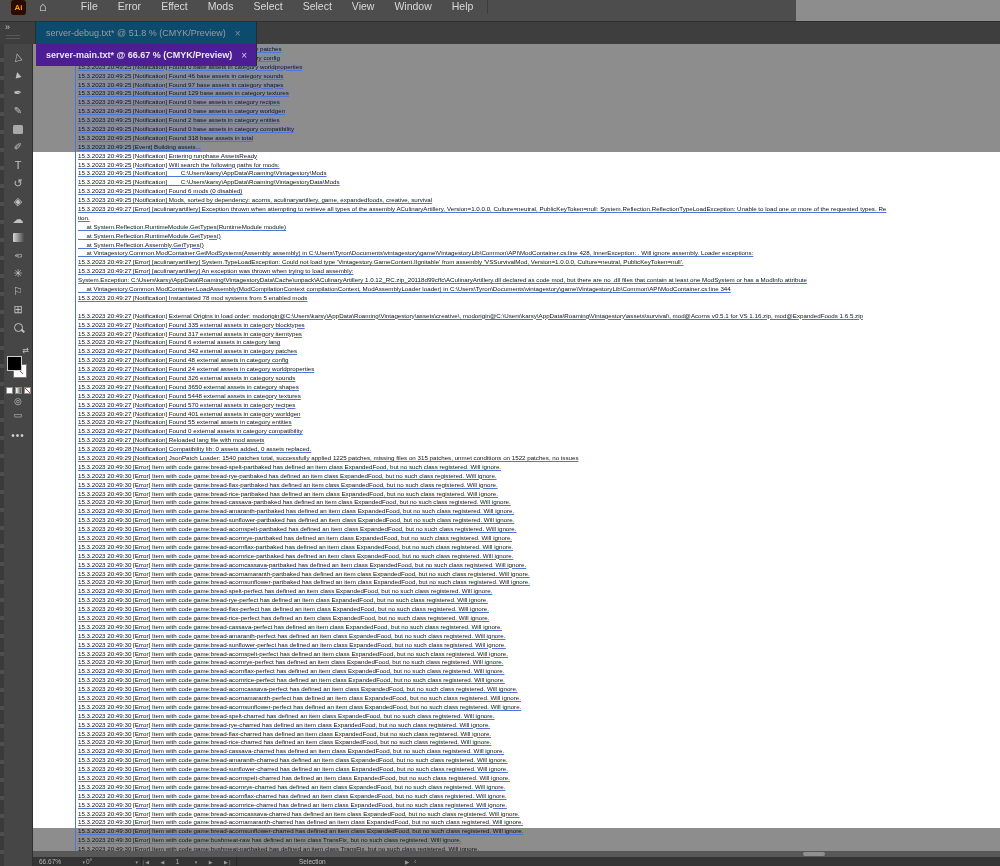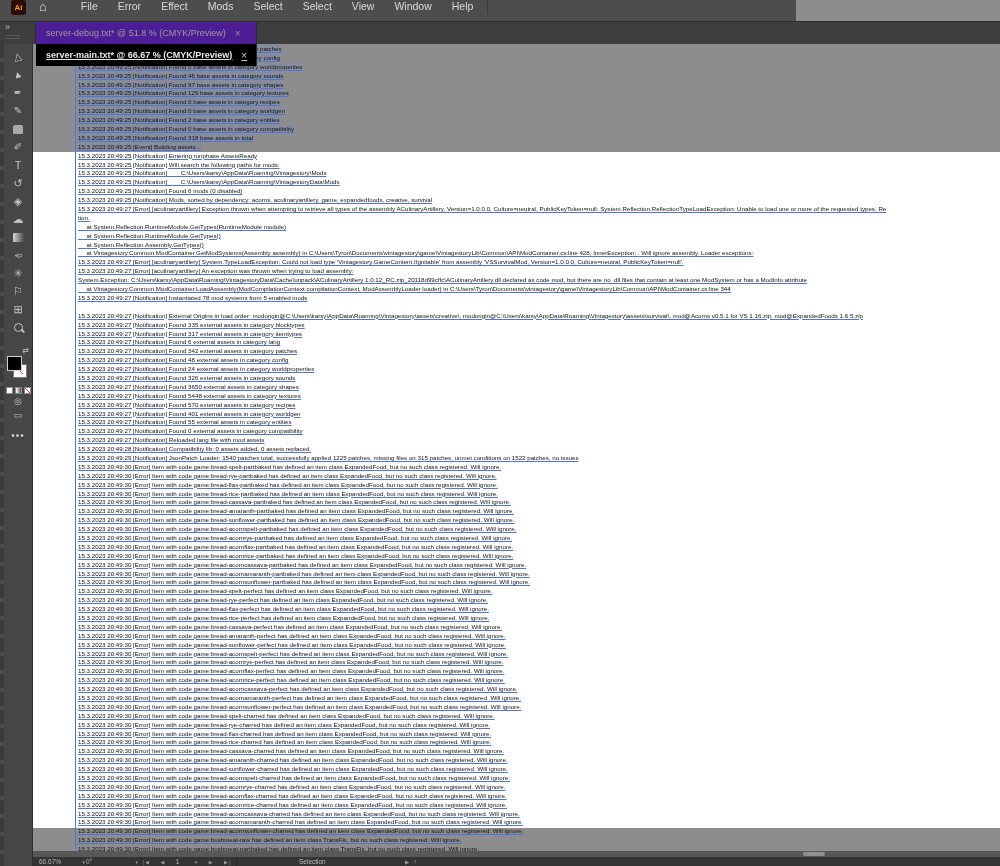--- a/index.html
+++ b/index.html
@@ -21,22 +21,22 @@
   
   #tabbar{position:absolute;left:0;top:21px;width:1000px;height:23px;background:#3e3e3e;
     border-top:1px solid #2e2e2e;box-sizing:border-box;display:flex;z-index:29;}
   #tabstub{width:36px;height:100%;background:#3e3e3e;border-right:1px solid #2b2b2b;
     box-sizing:border-box;position:relative;color:#c4c4c4;}
   #tabstub .chev{position:absolute;left:5px;top:0px;font-size:9px;letter-spacing:-1px;}
   #tabstub .dash{position:absolute;left:6px;top:13px;width:14px;height:1px;background:#5a5a5a;
     box-shadow:0 3px 0 #5a5a5a;}
   .tab{height:100%;display:flex;align-items:center;gap:9px;padding:0 9px 0 10px;
     font-size:9px;box-sizing:border-box;border-right:1px solid #2b2b2b;white-space:nowrap;}
-  .tab.inactive{background:#4c1d95;color:#9c9c9c;}
-  .tab.active{background:#000000;color:#e8e8e8;font-weight:bold;text-decoration:underline;}
+  .tab.inactive{background:#0c4a6e;color:#9c9c9c;}
+  .tab.active{background:#4c1d95;color:#e8e8e8;font-weight:bold;}
   .tab .close{font-size:10px;font-weight:normal;opacity:.85;}
 
   
   #toolbar{position:absolute;left:0;top:44px;width:33px;height:822px;background:#464646;
     border-right:1px solid #2f2f2f;box-sizing:border-box;z-index:28;}
   #toolbar .edge{position:absolute;left:0;top:0;width:4px;height:100%;
     background:repeating-linear-gradient(180deg,#3a3a3a 0 14px,#4e4e4e 14px 18px);}
   #tools{position:absolute;left:4px;top:4px;width:28px;display:flex;flex-direction:column;}
   .tool{height:18px;display:flex;align-items:center;justify-content:center;color:#c2c2c2;
     font-size:11px;line-height:1;}

